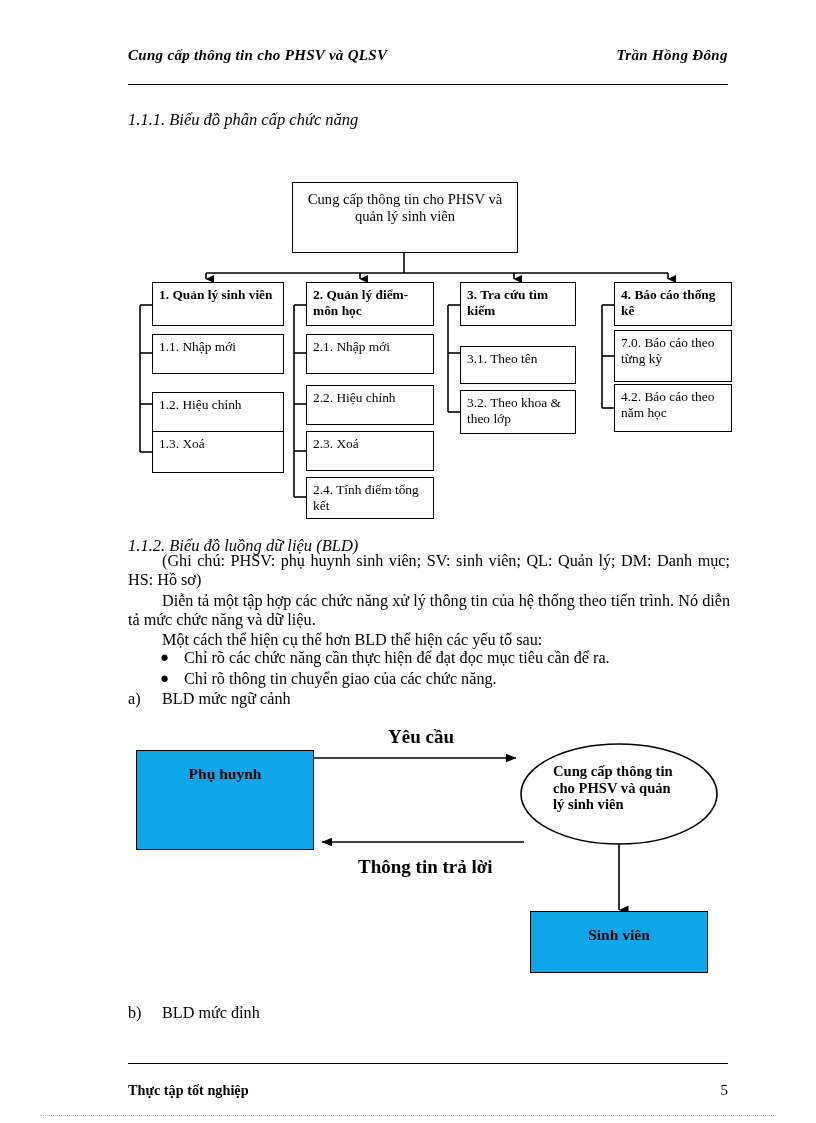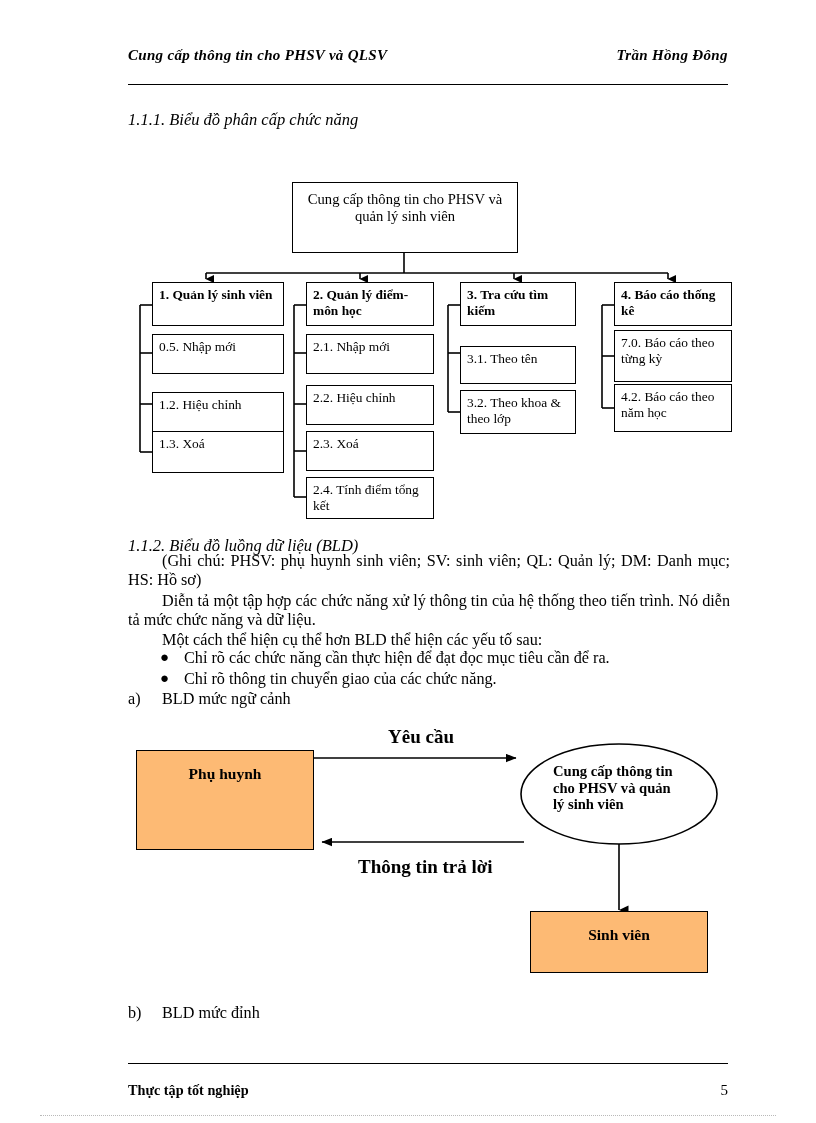--- a/index.html
+++ b/index.html
@@ -154,21 +154,21 @@
   }
   .node.bold { font-weight: bold; }
 
   
   .dfd { position: absolute; left: 0; top: 700px; width: 816px; height: 300px; }
   .dfd svg { position: absolute; left: 0; top: 0; }
 
   .ext-entity {
     position: absolute;
     border: 1.6px solid #000;
-    background: #fdba74;
+    background: #0ea5e9;
     box-sizing: border-box;
     font-weight: bold;
     font-size: 15.5px;
     display: flex;
     align-items: flex-start;
     justify-content: center;
     padding-top: 14px;
   }
   .flow-label {
     position: absolute;
@@ -238,21 +238,21 @@
         <path d="M602,305 L602,408"></path>
         <path d="M602,305 L614,305"></path>
         <path d="M602,356 L614,356"></path>
         <path d="M602,408 L614,408"></path>
       </g>
     </svg>
 
     <div class="node" style="left:292px; top:182px; width:226px; height:71px; padding-top:8px; padding-left:0; text-align:center; font-size:14.6px; line-height:17px;">Cung cấp thông tin cho PHSV và quản lý sinh viên</div>
 
     <div class="node bold" style="left:152px; top:282px; width:132px; height:44px;">1. Quản lý sinh viên</div>
-    <div class="node" style="left:152px; top:334px; width:132px; height:40px;">0.5. Nhập mới</div>
+    <div class="node" style="left:152px; top:334px; width:132px; height:40px;">1.1. Nhập mới</div>
     <div class="node" style="left:152px; top:392px; width:132px; height:48px;">1.2. Hiệu chỉnh</div>
     <div class="node" style="left:152px; top:431px; width:132px; height:42px;">1.3. Xoá</div>
 
     <div class="node bold" style="left:306px; top:282px; width:128px; height:44px;">2. Quản lý điểm- môn học</div>
     <div class="node" style="left:306px; top:334px; width:128px; height:40px;">2.1. Nhập mới</div>
     <div class="node" style="left:306px; top:385px; width:128px; height:40px;">2.2. Hiệu chỉnh</div>
     <div class="node" style="left:306px; top:431px; width:128px; height:40px;">2.3. Xoá</div>
     <div class="node" style="left:306px; top:477px; width:128px; height:42px;">2.4. Tính điểm tổng kết</div>
 
     <div class="node bold" style="left:460px; top:282px; width:116px; height:44px;">3. Tra cứu tìm kiếm</div>

